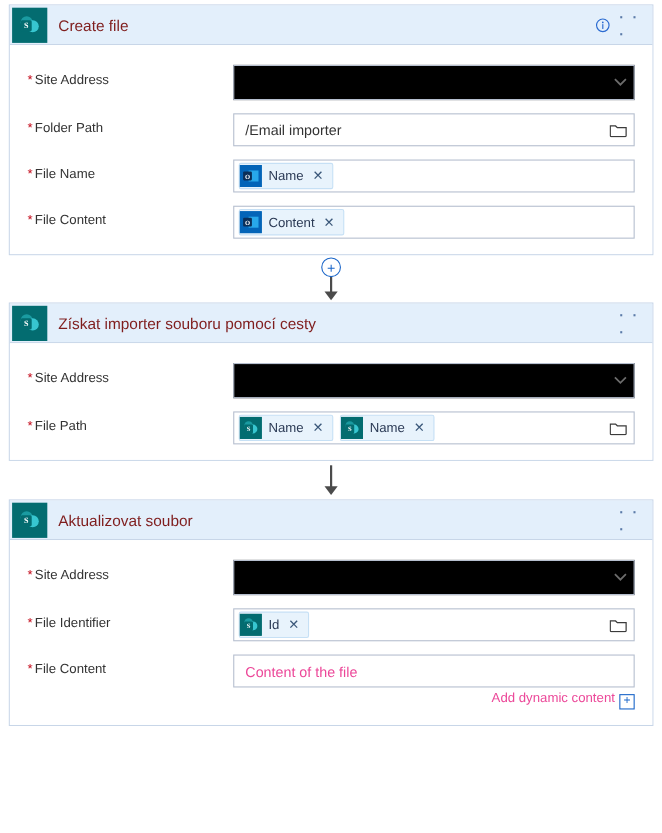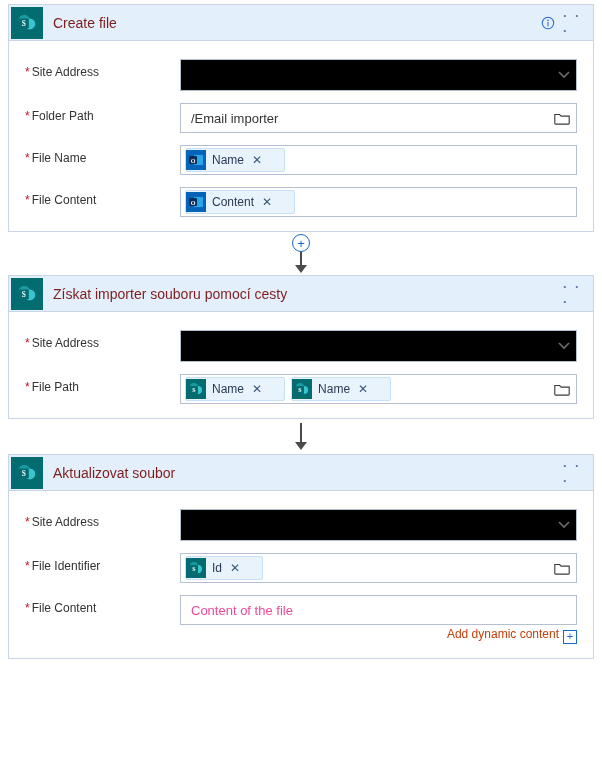--- a/index.html
+++ b/index.html
@@ -78,20 +78,21 @@
   .field {
     border: 1px solid #b6bfcf;
     background: #fff;
     min-height: 30px;
     display: flex;
     align-items: center;
     padding: 2px 4px;
     gap: 6px;
     flex-wrap: wrap;
     position: relative;
+    margin-left: 32px;
   }
   .field.blackout {
     background: #000;
     min-height: 32px;
     border: 1px solid #b6bfcf;
   }
   .field.blackout .chev {
     color: #6c6c6c;
   }
   .field .chev {
@@ -117,21 +118,21 @@
     color: #333;
     font-size: 13px;
   }
   .field .plain-text.placeholder { color: #ec4899; }
   .token {
     display: inline-flex;
     align-items: center;
     background: #e8f3fc;
     border: 1px solid #c6e0f5;
     border-radius: 2px;
-    padding: 0 20px 0 0;
+    padding: 0 6px 0 0;
     height: 24px;
     font-size: 12px;
     color: #2b3a55;
   }
   .token .tkn-icon {
     width: 20px; height: 20px;
     display:flex;align-items:center;justify-content:center;
     margin-right: 6px;
   }
   .token .tkn-icon.sp { background:#036c70; }
@@ -142,21 +143,21 @@
     cursor:pointer;
     font-size: 12px;
     padding: 0 2px;
   }
   .dyn-link-row {
     text-align: right;
     margin-top: 2px;
     font-size: 12px;
   }
   .dyn-link {
-    color: #c2410c;
+    color: #ec4899;
     text-decoration: none;
     cursor: pointer;
   }
   .dyn-plus {
     display:inline-flex;
     width:14px;height:14px;
     border:1px solid #1b66c9;
     color:#1b66c9;
     align-items:center;justify-content:center;
     font-size:11px;line-height:1;

